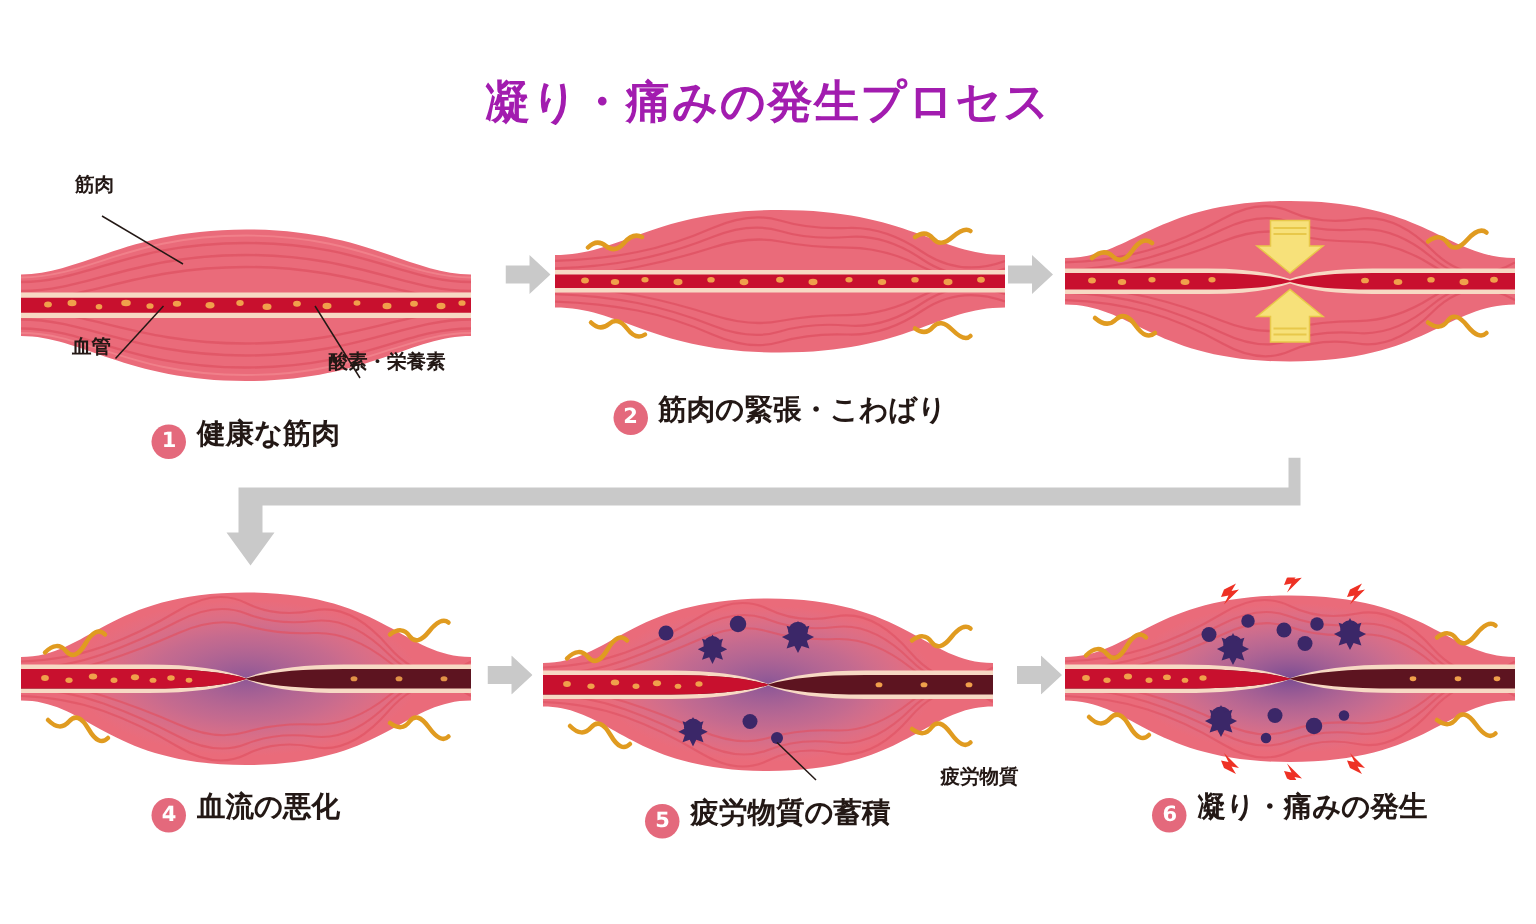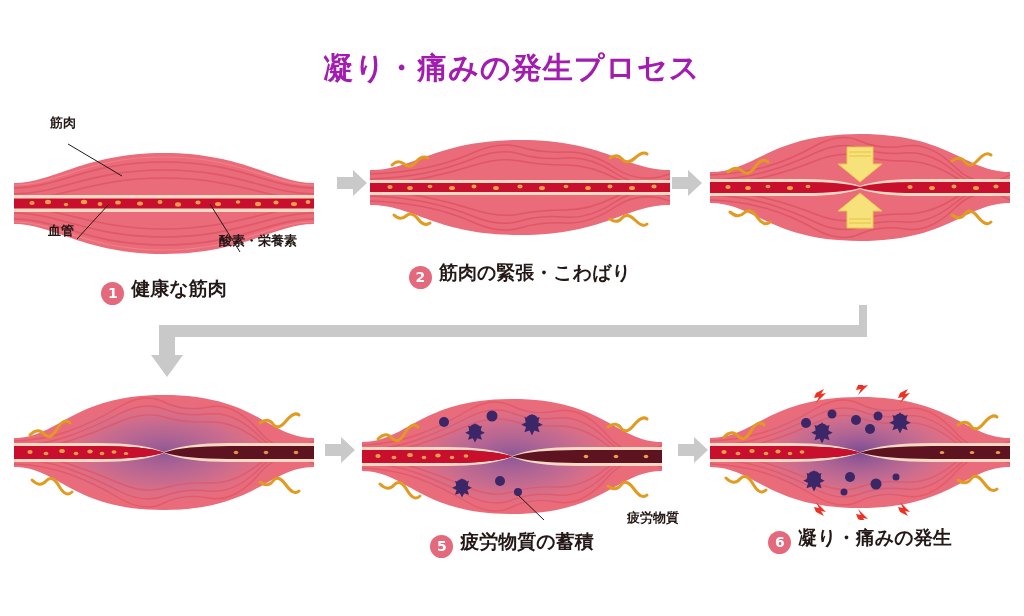--- a/index.html
+++ b/index.html
@@ -327,20 +327,23 @@
         <ellipse cx="282" cy="67.5" rx="2.3" ry="1.7" opacity="0.9"></ellipse>
       </g>
       <g stroke="#e09b20" stroke-width="3" fill="none" stroke-linecap="round">
         <path d="M16,50 q8,-8 14,-1 t13,-5 t13,-6"></path>
         <path d="M246,38 q8,-6 13,1 t13,-3 t13,-6"></path>
         <path d="M18,95 q8,8 14,1 t13,5 t13,6"></path>
         <path d="M246,97 q8,6 13,-1 t13,4 t13,6"></path>
       </g>
     </svg>
   </div>
+  <div class="caption">
+    <span class="badge-num">4</span><span>血流の悪化</span>
+  </div>
 </div>
 
 <div class="flow-arrow" style="left:325px; top:437px;">
   <svg width="30" height="26" viewBox="0 0 30 26">
       <path d="M0,7 L16,7 L16,0 L30,13 L16,26 L16,19 L0,19 Z" fill="#c9c9c9"></path>
     </svg>
 </div>
 
 <div class="panel" style="left:362px; top:389px;">
   <div class="figure">

